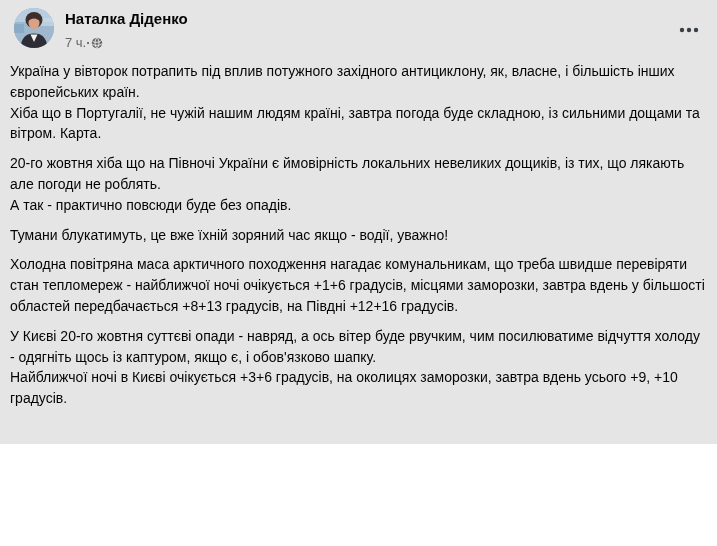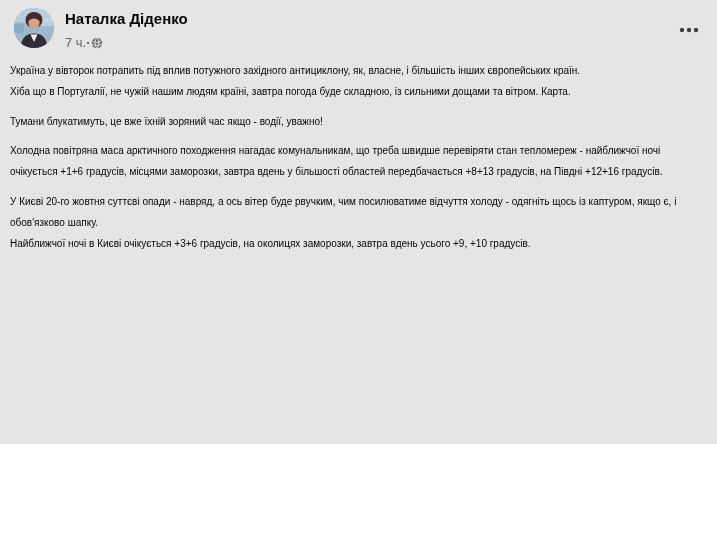--- a/index.html
+++ b/index.html
@@ -25,21 +25,21 @@
   .meta .ts { cursor: pointer; }
   .meta .sep { font-weight: 700; }
   .globe { display: inline-flex; align-items: center; color: #65676b; }
   .more {
     position: absolute; right: 14px; top: 16px; width: 28px; height: 28px;
     display: flex; align-items: center; justify-content: center;
     color: #3a3f46; cursor: pointer; border-radius: 50%;
   }
   .body { margin-top: 10px; padding: 0 2px 0 0; }
   .body p {
-    margin: 0 0 9px 0; font-size: 10px; line-height: 20.8px;
+    margin: 0 0 9px 0; font-size: 14px; line-height: 20.8px;
     color: #050505; white-space: pre-wrap;
   }
 </style>
 </head>
 <body>
 
 <div class="post">
 
   <div class="header">
 
@@ -78,19 +78,21 @@
         <circle cx="11" cy="11" r="2.2" fill="currentColor"></circle>
         <circle cx="18" cy="11" r="2.2" fill="currentColor"></circle>
       </svg>
     </div>
 
   </div>
 
   <div class="body">
     <p>Україна у вівторок потрапить під вплив потужного західного антициклону, як, власне, і більшість інших європейських країн.
 Хіба що в Португалії, не чужій нашим людям країні, завтра погода буде складною, із сильними дощами та вітром. Карта.</p>
+    <p>20-го жовтня хіба що на Півночі України є ймовірність локальних невеликих дощиків, із тих, що лякають але погоди не роблять.
+А так - практично повсюди буде без опадів.</p>
     <p>Тумани блукатимуть, це вже їхній зоряний час якщо - водії, уважно!</p>
     <p>Холодна повітряна маса арктичного походження нагадає комунальникам, що треба швидше перевіряти стан тепломереж - найближчої ночі очікується +1+6 градусів, місцями заморозки, завтра вдень у більшості областей передбачається +8+13 градусів, на Півдні +12+16 градусів.</p>
     <p>У Києві 20-го жовтня суттєві опади - навряд, а ось вітер буде рвучким, чим посилюватиме відчуття холоду - одягніть щось із каптуром, якщо є, і обов'язково шапку.
 Найближчої ночі в Києві очікується +3+6 градусів, на околицях заморозки, завтра вдень усього +9, +10 градусів.</p>
   </div>
 
 </div>
 
 </body></html>

